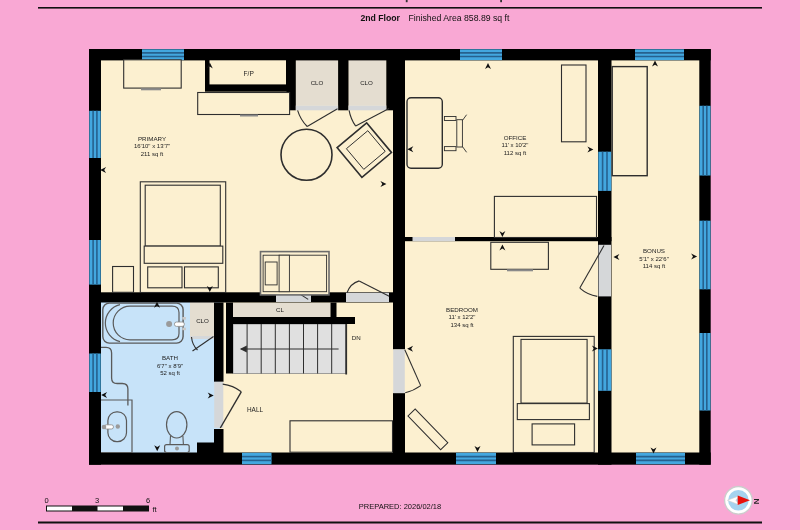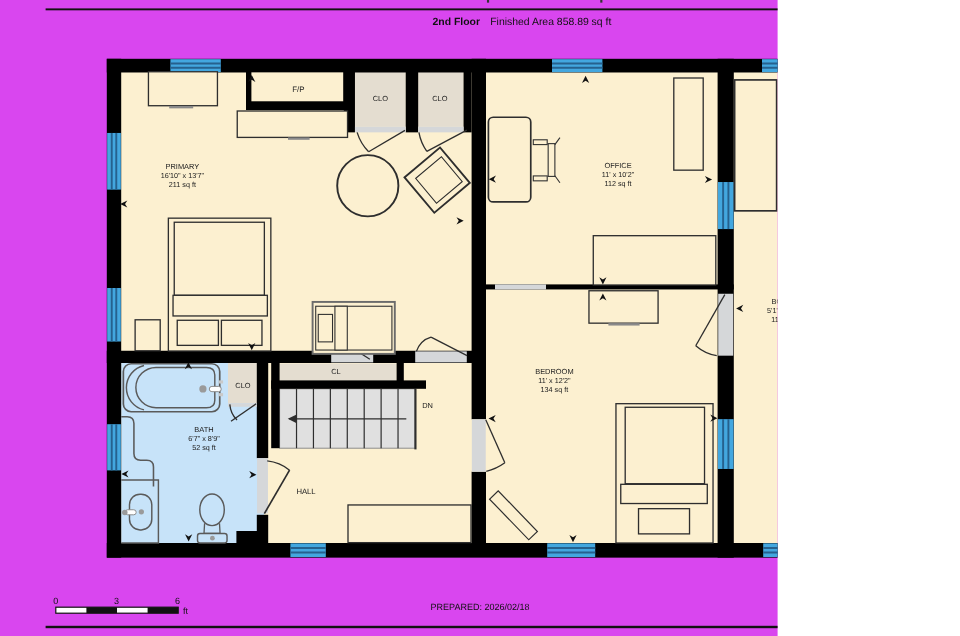--- a/index.html
+++ b/index.html
@@ -1,16 +1,16 @@
 <!DOCTYPE html>
 <html><head>
 <meta charset="utf-8">
 <style>
 html,body{margin:0;padding:0;background:#fff;}
-#page{position:relative;width:648px;height:530px;overflow:hidden;background:#d946ef;
+#page{position:relative;width:800px;height:530px;overflow:hidden;background:#f9a8d4;
 font-family:"Liberation Sans",sans-serif;}
 svg{position:absolute;top:0;left:0;}
 </style>
 </head>
 <body>
 <div id="page">
 <svg width="800" height="530" viewBox="0 0 800 530">
 <defs></defs>
 
 <g id="header">

